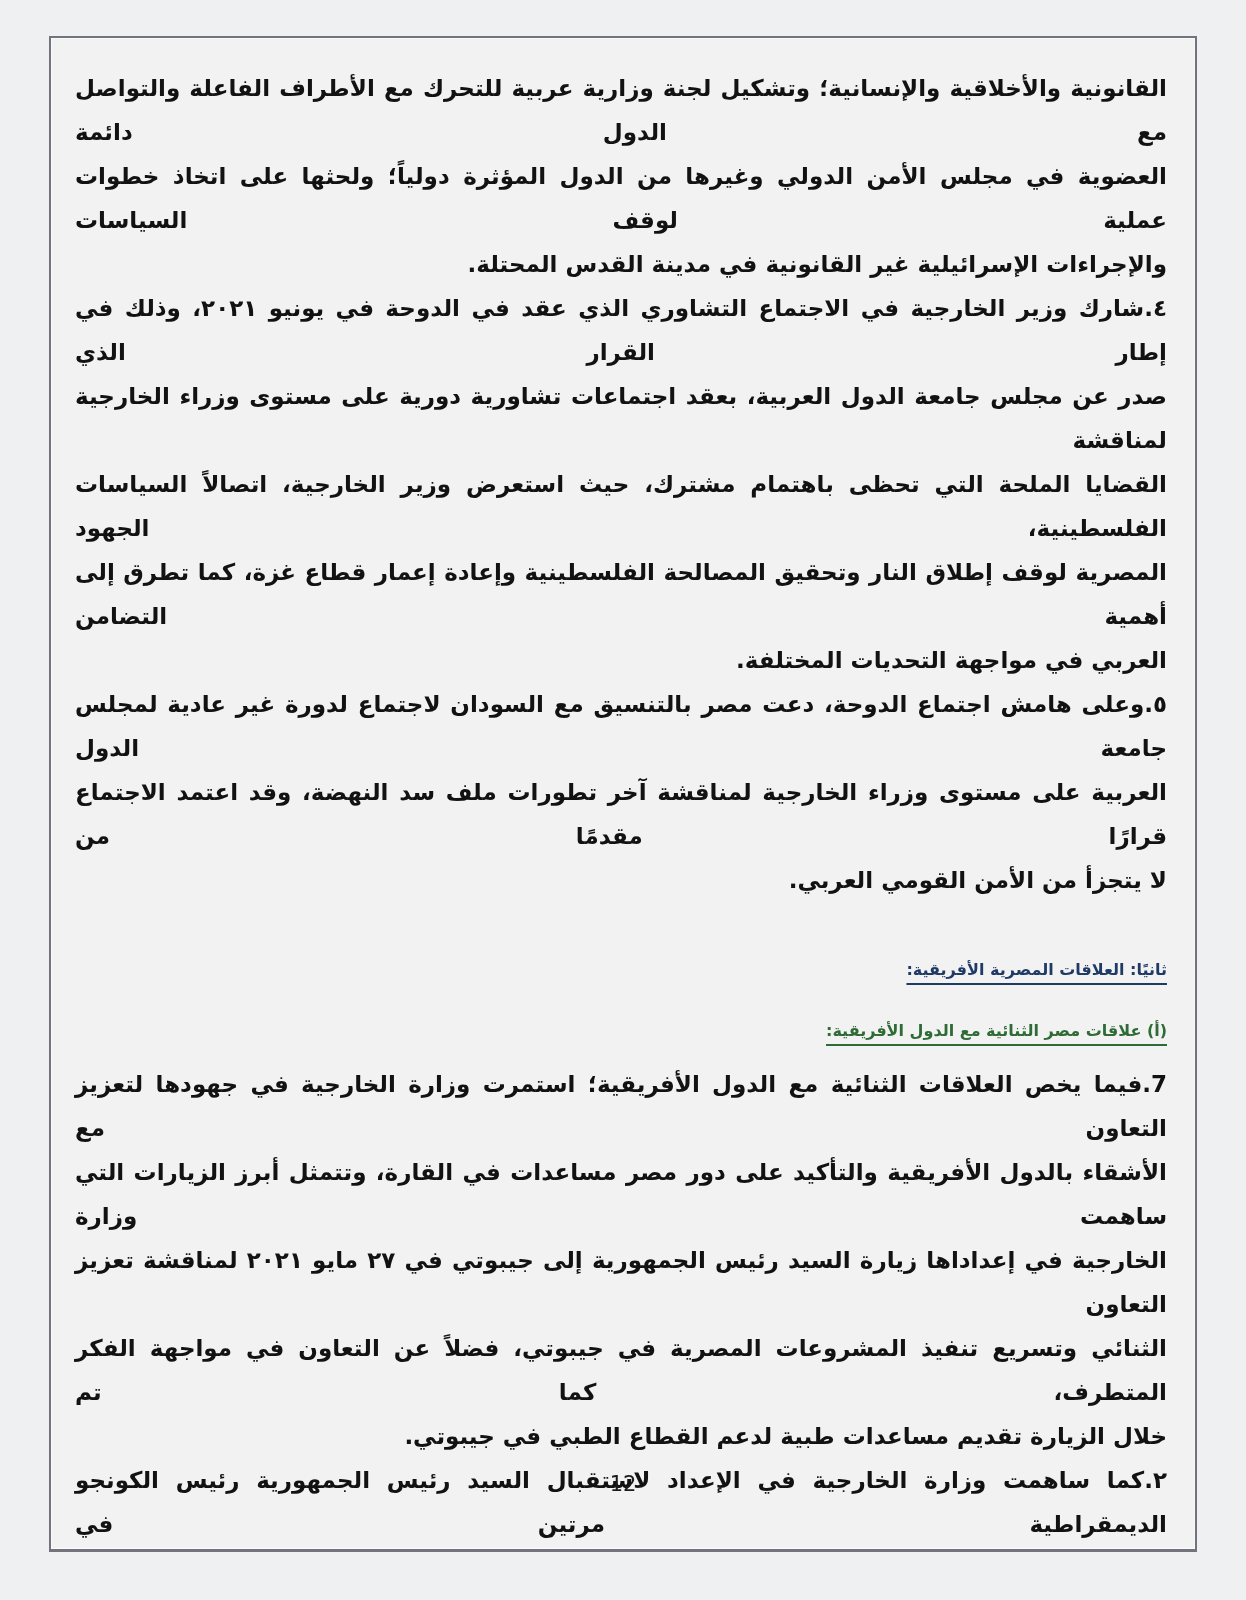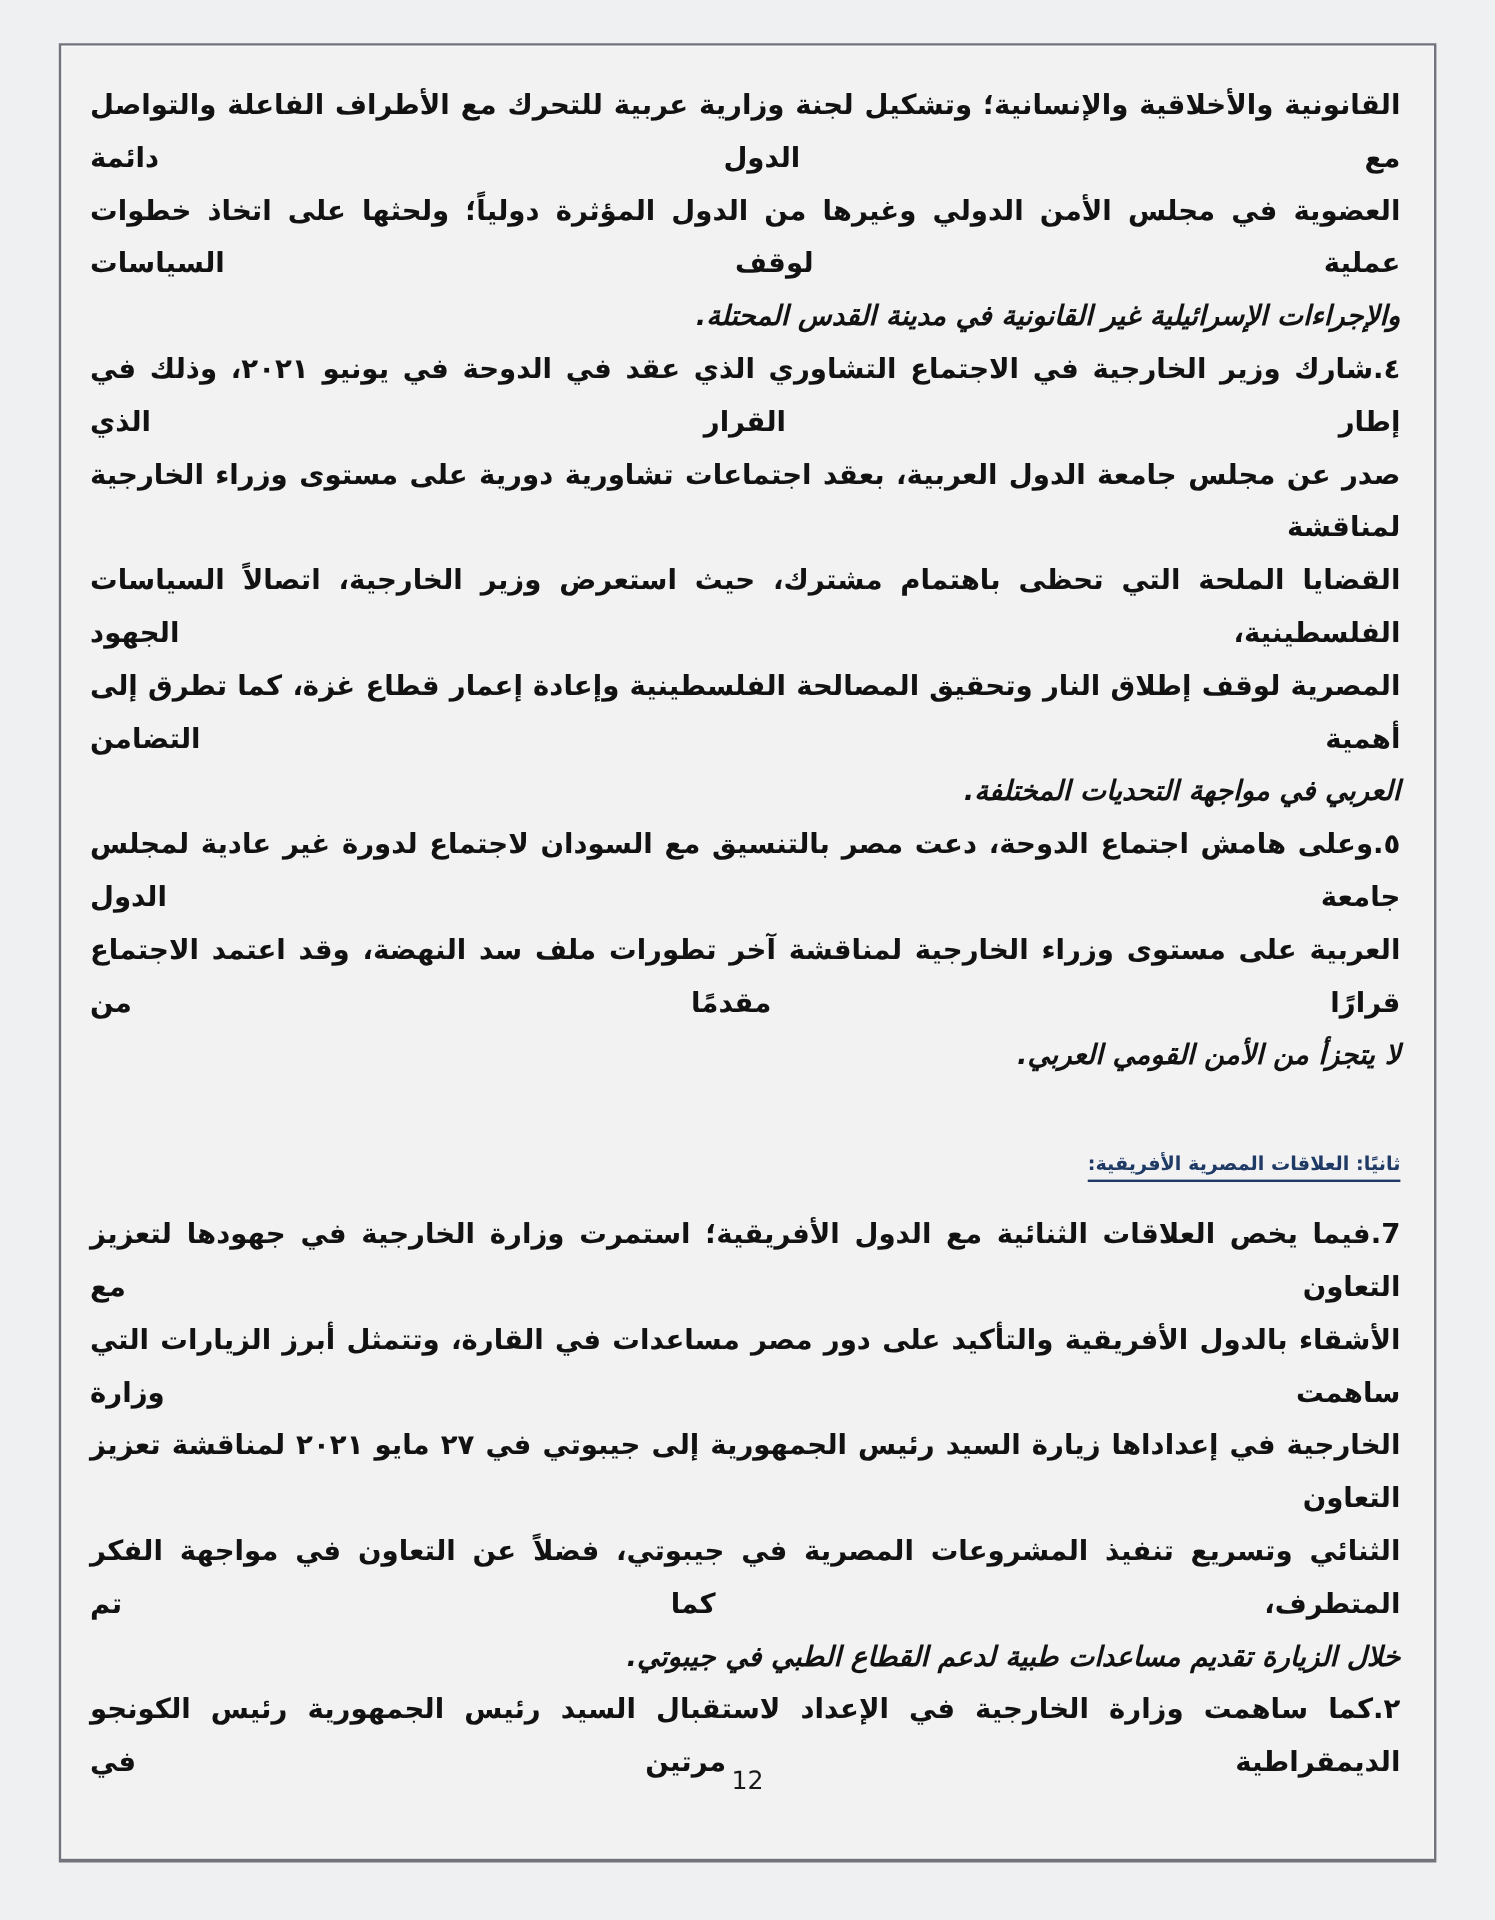--- a/index.html
+++ b/index.html
@@ -38,21 +38,20 @@
     font-weight: bold;
     font-size: 23px;
   }
   .line {
     line-height: 44px;
     text-align: justify;
     text-align-last: justify;
   }
   .line.last {
     text-align-last: right;
-    font-style: italic;
   }
   .h1, .h2 {
     text-align: right;
     line-height: 47px;
     font-size: 16px;
   }
   .h1 { margin-top: 44px; margin-bottom: 14px; }
   .h2 { margin-bottom: 8px; }
   .h1 span {
     color: #203a66;
@@ -95,20 +94,21 @@
           <div class="line">القضايا الملحة التي تحظى باهتمام مشترك، حيث استعرض وزير الخارجية، اتصالاً السياسات الفلسطينية، الجهود</div>
           <div class="line">المصرية لوقف إطلاق النار وتحقيق المصالحة الفلسطينية وإعادة إعمار قطاع غزة، كما تطرق إلى أهمية التضامن</div>
           <div class="line last">العربي في مواجهة التحديات المختلفة.</div>
         </div>
         <div class="para">
           <div class="line">٥.وعلى هامش اجتماع الدوحة، دعت مصر بالتنسيق مع السودان لاجتماع لدورة غير عادية لمجلس جامعة الدول</div>
           <div class="line">العربية على مستوى وزراء الخارجية لمناقشة آخر تطورات ملف سد النهضة، وقد اعتمد الاجتماع قرارًا مقدمًا من</div>
           <div class="line last">لا يتجزأ من الأمن القومي العربي.</div>
         </div>
         <div class="h1"><span>ثانيًا: العلاقات المصرية الأفريقية:</span></div>
+        <div class="h2"><span>(أ) علاقات مصر الثنائية مع الدول الأفريقية:</span></div>
         <div class="para">
           <div class="line">7.فيما يخص العلاقات الثنائية مع الدول الأفريقية؛ استمرت وزارة الخارجية في جهودها لتعزيز التعاون مع</div>
           <div class="line">الأشقاء بالدول الأفريقية والتأكيد على دور مصر مساعدات في القارة، وتتمثل أبرز الزيارات التي ساهمت وزارة</div>
           <div class="line">الخارجية في إعداداها زيارة السيد رئيس الجمهورية إلى جيبوتي في ٢٧ مايو ٢٠٢١ لمناقشة تعزيز التعاون</div>
           <div class="line">الثنائي وتسريع تنفيذ المشروعات المصرية في جيبوتي، فضلاً عن التعاون في مواجهة الفكر المتطرف، كما تم</div>
           <div class="line last">خلال الزيارة تقديم مساعدات طبية لدعم القطاع الطبي في جيبوتي.</div>
         </div>
         <div class="para">
           <div class="line">٢.كما ساهمت وزارة الخارجية في الإعداد لاستقبال السيد رئيس الجمهورية رئيس الكونجو الديمقراطية مرتين في</div>
         </div>

